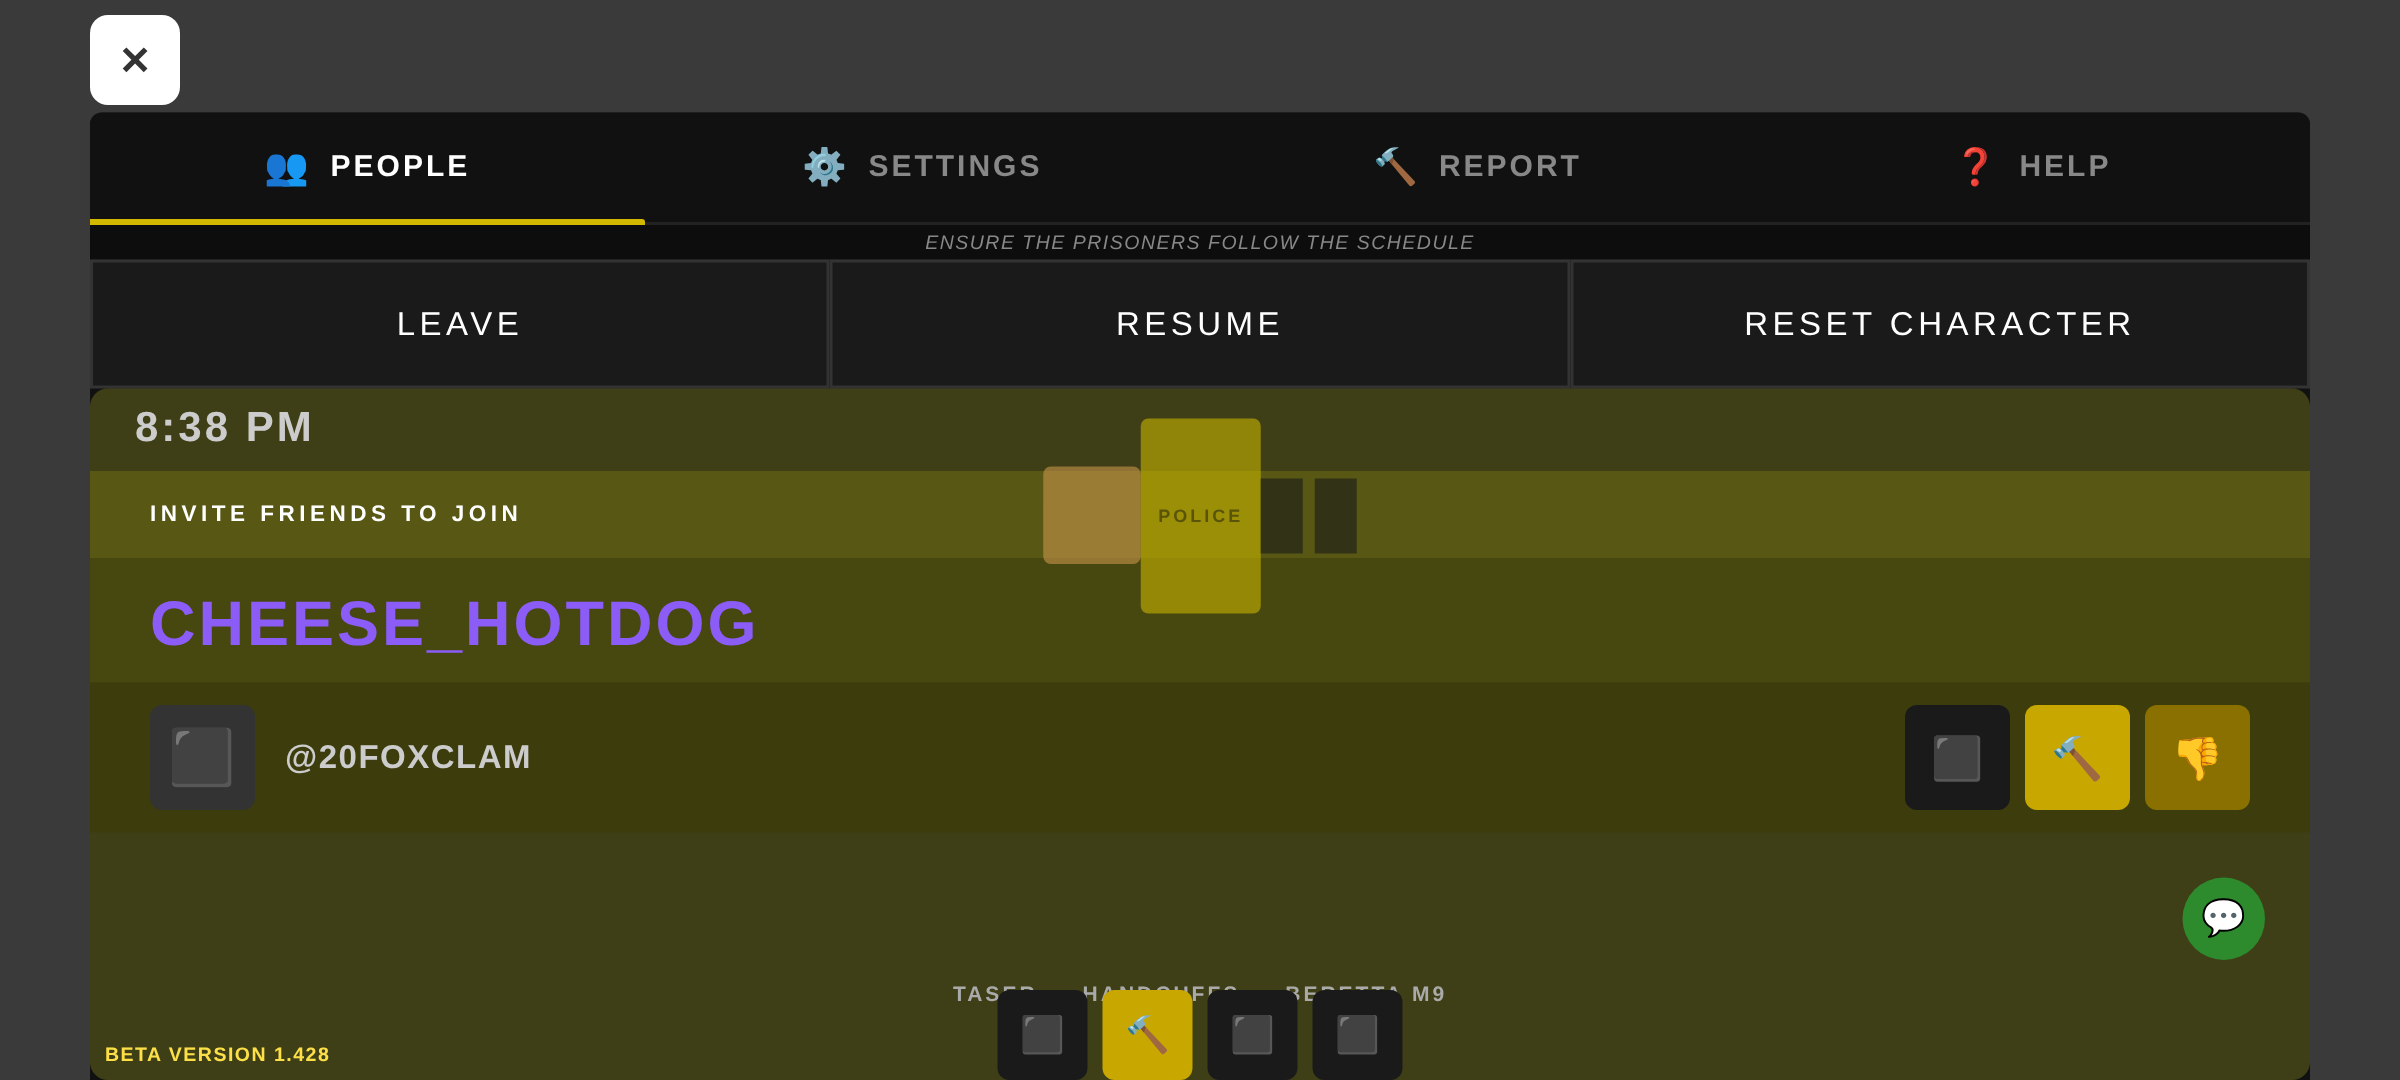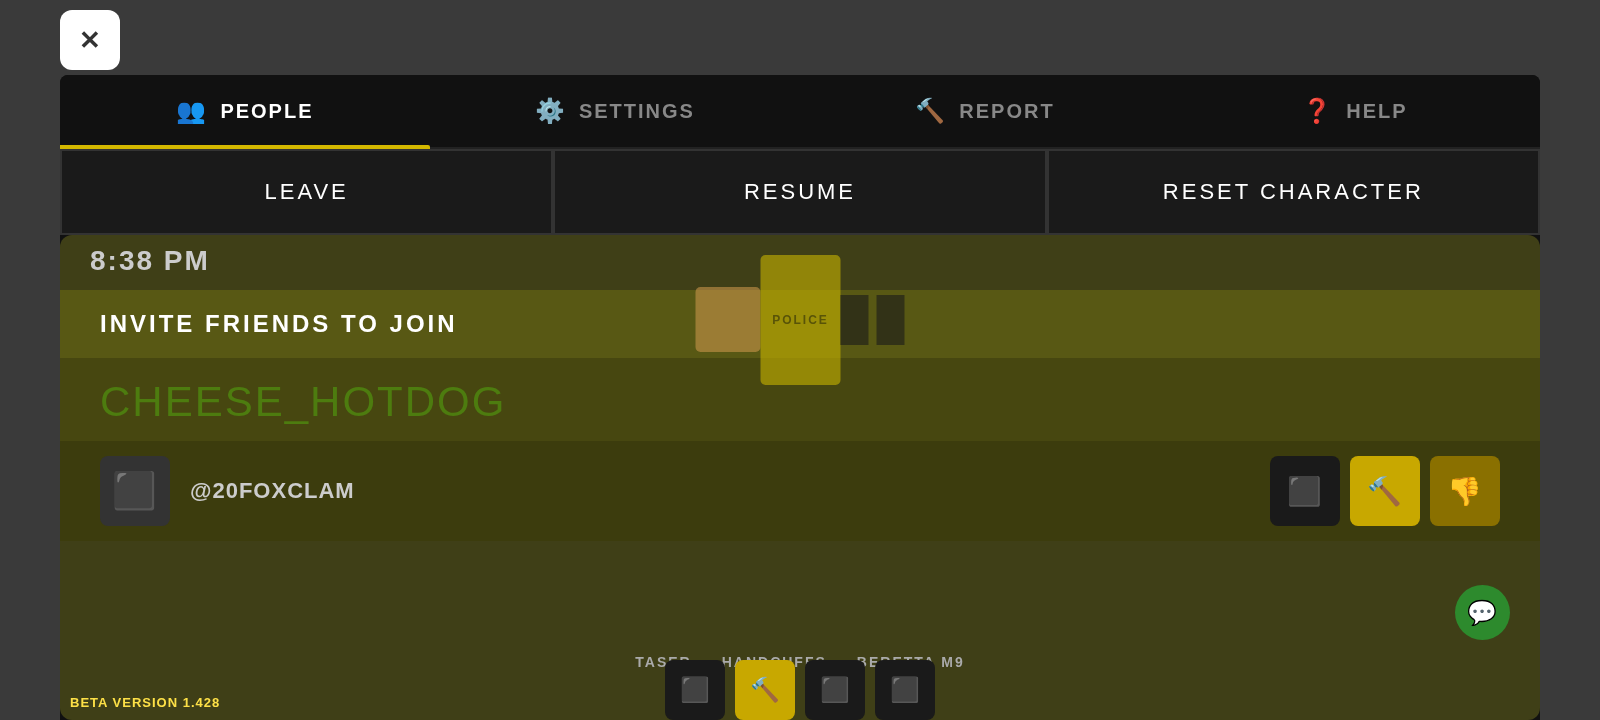--- a/index.html
+++ b/index.html
@@ -159,21 +159,21 @@
 
     
     .invite-banner {
       background: rgba(100, 100, 20, 0.7);
       padding: 20px 40px;
       margin-top: 50px;
     }
 
     .invite-text {
       color: white;
-      font-size: 24px;
+      font-size: 15px;
       font-weight: 900;
       letter-spacing: 3px;
       text-transform: uppercase;
     }
 
     
     .player-character {
       position: absolute;
       top: 30px;
       left: 50%;
@@ -216,23 +216,23 @@
       background: #1a1a1a;
     }
 
     
     .player-section {
       padding: 20px 40px 10px;
       background: rgba(80, 80, 10, 0.5);
     }
 
     .player-name {
-      color: #4d7c0f;
+      color: #8b5cf6;
       font-size: 42px;
-      font-weight: 400;
+      font-weight: 700;
       letter-spacing: 2px;
       text-transform: uppercase;
       margin-bottom: 5px;
     }
 
     
     .player-row {
       display: flex;
       align-items: center;
       background: rgba(60, 60, 10, 0.7);
@@ -413,20 +413,23 @@
     <div class="nav-tab">
       <span class="tab-icon">🔨</span>
       <span>REPORT</span>
     </div>
     <div class="nav-tab">
       <span class="tab-icon">❓</span>
       <span>HELP</span>
     </div>
   </div>
 
+  <div class="hint-text">
+    <span>ENSURE THE PRISONERS FOLLOW THE SCHEDULE</span>
+  </div>
 
   <div class="action-buttons">
     <button class="action-btn">LEAVE</button>
     <button class="action-btn">RESUME</button>
     <button class="action-btn">RESET CHARACTER</button>
   </div>
 
   <div class="content-area">
 
     <div class="time-display">

